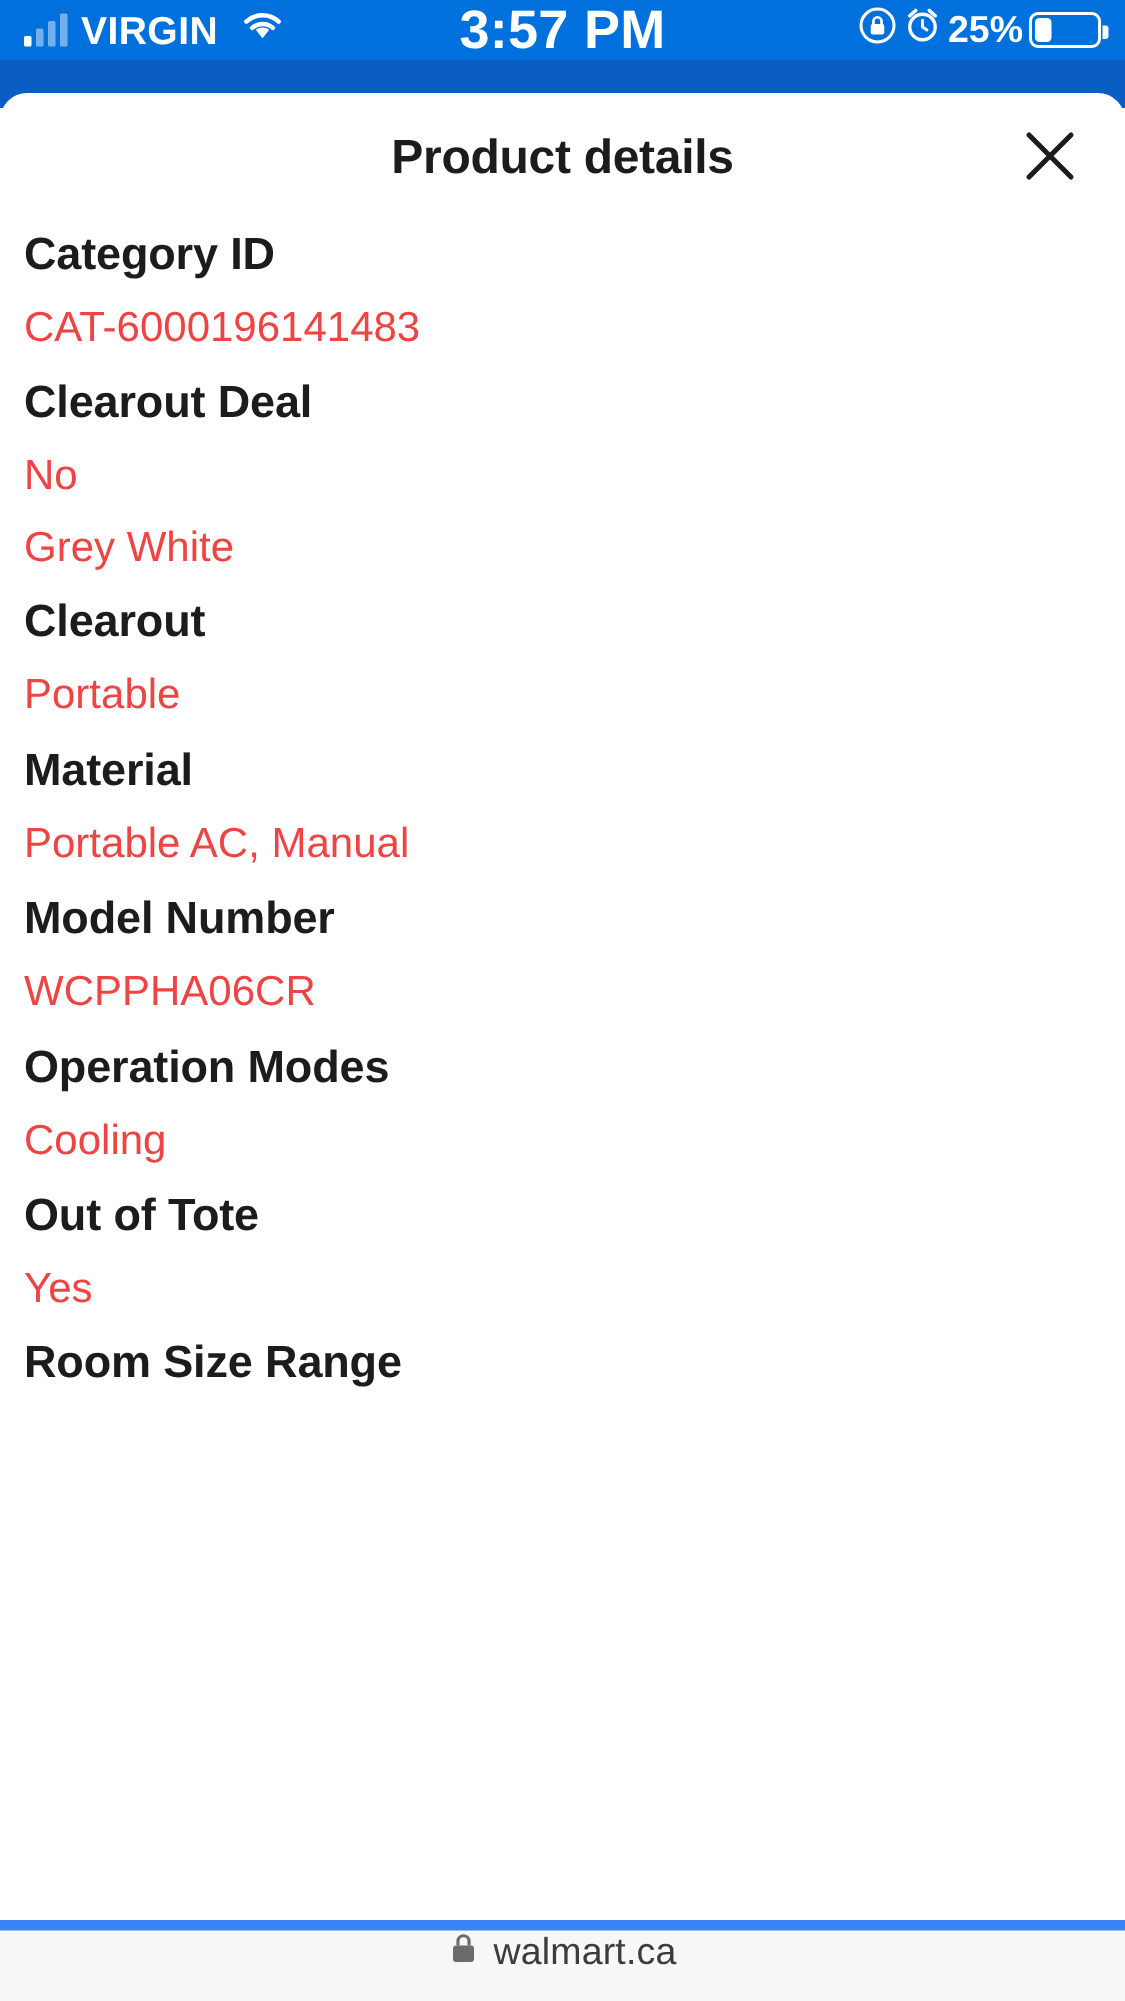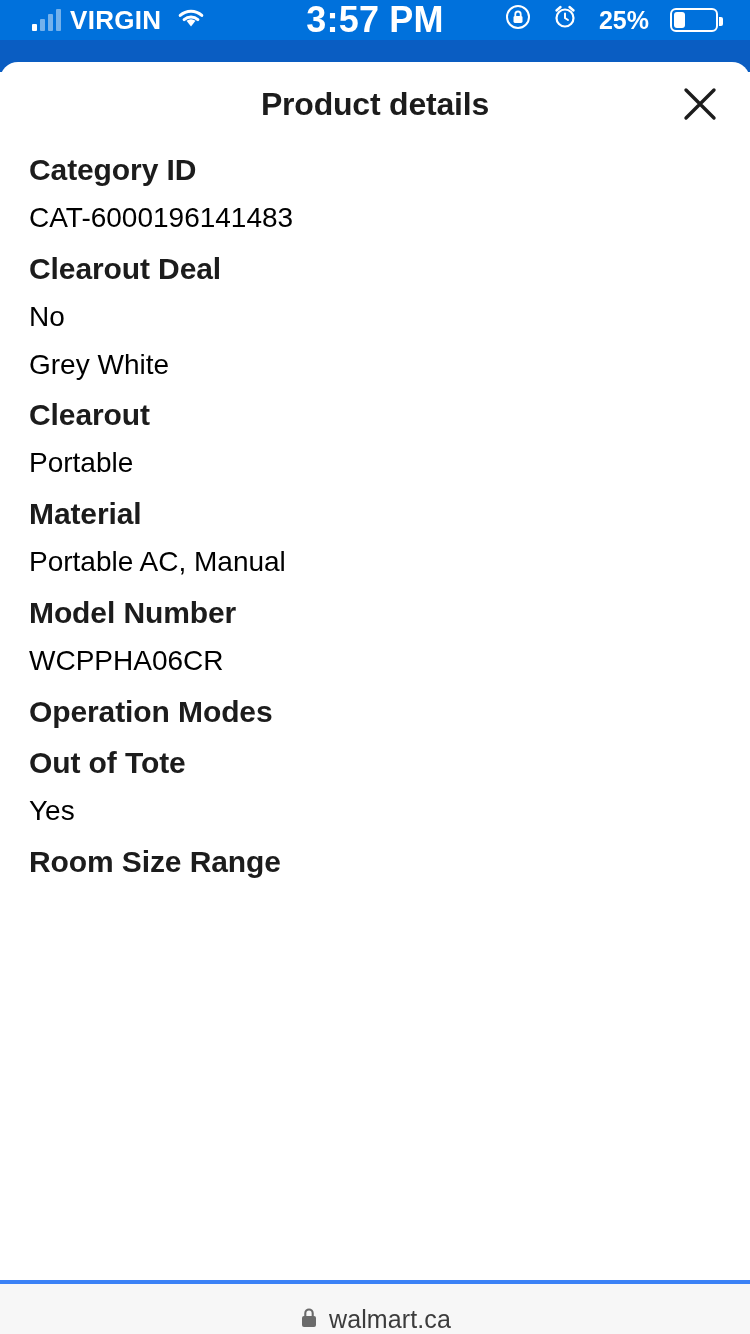--- a/index.html
+++ b/index.html
@@ -11,21 +11,21 @@
     background: #ffffff;
   }
 
   
   .status-bar {
     height: 40px;
     background: #0071dc;
     color: #ffffff;
     display: flex;
     align-items: center;
-    padding: 0 32px;
+    padding: 0 16px;
     font-size: 25px;
     font-weight: 600;
     position: relative;
   }
   .sb-left { display: flex; align-items: center; gap: 9px; }
   .signal-bars { display: flex; align-items: flex-end; gap: 3px; height: 22px; }
   .signal-bars i { display: block; width: 5px; background: #ffffff; border-radius: 1px; opacity: 0.45; }
   .signal-bars i.on { opacity: 1; }
   .signal-bars i:nth-child(1) { height: 7px; }
   .signal-bars i:nth-child(2) { height: 12px; }
@@ -38,21 +38,21 @@
     left: 0; right: 0;
     text-align: center;
     font-size: 36px;
     letter-spacing: 0.2px;
     pointer-events: none;
   }
   .sb-right {
     margin-left: auto;
     display: flex;
     align-items: center;
-    gap: 21px;
+    gap: 4px;
     font-size: 25px;
   }
   .battery {
     width: 48px; height: 24px;
     border: 2.5px solid #ffffff;
     border-radius: 6px;
     position: relative;
     display: inline-block;
   }
   .battery::after {
@@ -116,51 +116,51 @@
     transform: translateY(-50%);
     width: 52px; height: 52px;
     display: flex;
     align-items: center;
     justify-content: center;
     cursor: pointer;
   }
   .close-btn svg { display: block; }
 
   .details-list {
-    padding: 0 29px;
+    padding: 0 16px;
     height: calc(100% - 84px);
     overflow: hidden;
   }
   .detail-row { margin-bottom: 0; }
   .detail-label {
     font-size: 30px;
     font-weight: 700;
     color: #1c1c1c;
     line-height: 1.3;
     margin-top: 12px;
     letter-spacing: -0.1px;
   }
   .detail-row:first-child .detail-label { margin-top: 4px; }
   .detail-value {
     font-size: 28px;
     font-weight: 400;
-    color: #000000;
+    color: #ef4444;
     line-height: 1.35;
     margin-top: 10px;
   }
 
   
   .bottom-bar {
     position: absolute;
     left: 0; right: 0; bottom: 0;
     height: 54px;
     background: #f7f7f7;
-    border-top: 4px solid #3b82f6;
-    display: flex;
-    align-items: flex-end;
+    border-top: 7px solid #3b82f6;
+    display: flex;
+    align-items: flex-start;
     justify-content: center;
     gap: 10px;
   }
   .lock-icon { display: inline-block; }
   .site-url {
     font-size: 25px;
     color: #3c3c3c;
     letter-spacing: 0.1px;
   }
 </style>
@@ -245,20 +245,21 @@
     <div class="detail-row">
       <div class="detail-label">Material</div>
       <div class="detail-value">Portable AC, Manual</div>
     </div>
     <div class="detail-row">
       <div class="detail-label">Model Number</div>
       <div class="detail-value">WCPPHA06CR</div>
     </div>
     <div class="detail-row">
       <div class="detail-label">Operation Modes</div>
+      <div class="detail-value">Cooling</div>
     </div>
     <div class="detail-row">
       <div class="detail-label">Out of Tote</div>
       <div class="detail-value">Yes</div>
     </div>
     <div class="detail-row">
       <div class="detail-label">Room Size Range</div>
     </div>
   </div>
 </div>

